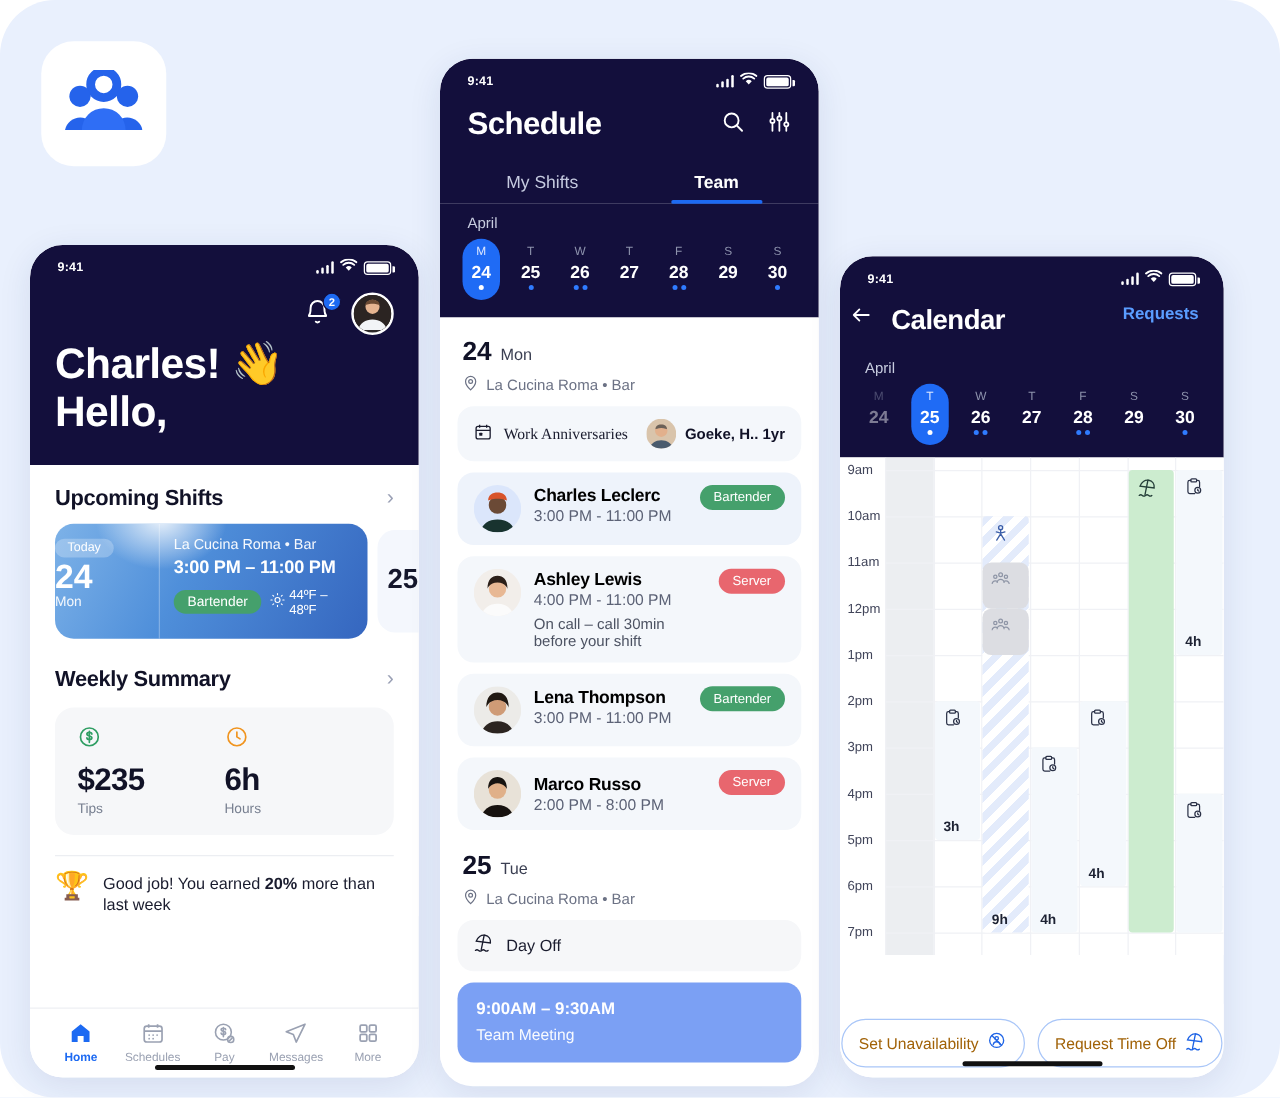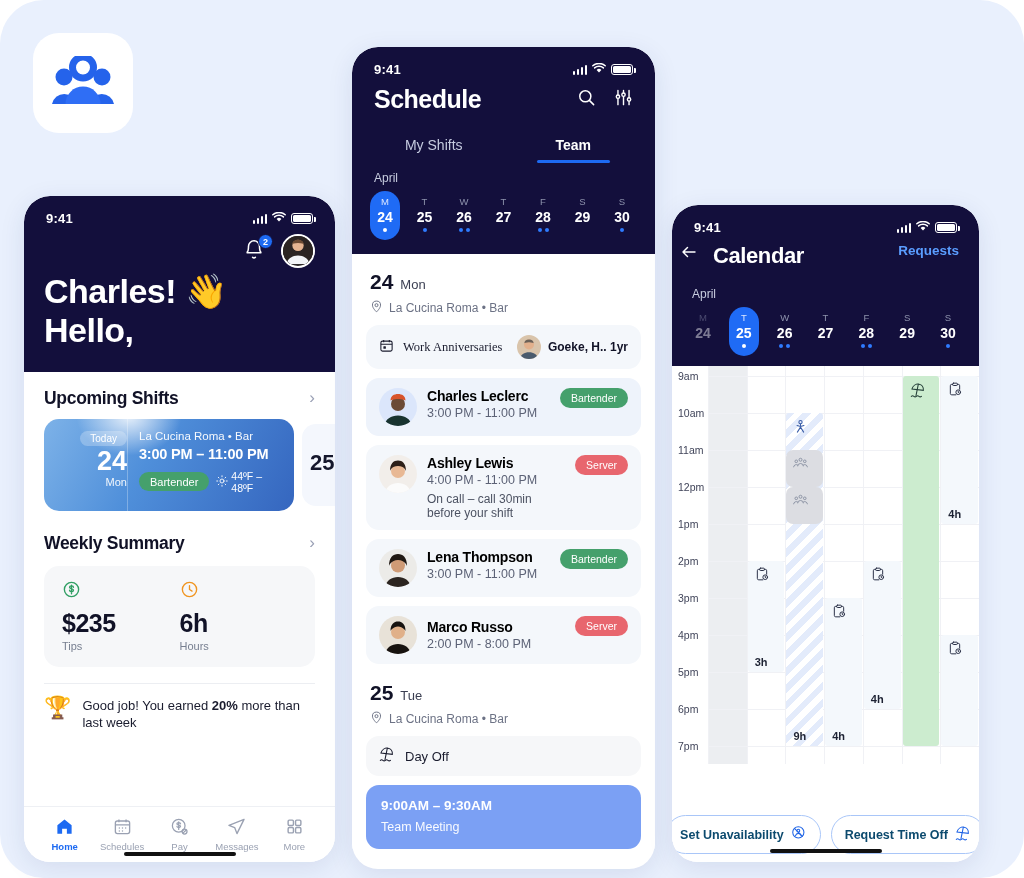--- a/index.html
+++ b/index.html
@@ -29,24 +29,24 @@
 
   
   .phone {
     position: absolute;
     background: #ffffff;
     overflow: hidden;
     box-shadow: 0 6px 26px rgba(30, 50, 110, .10);
   }
   .statusbar {
     height: 30px;
-    display: flex; align-items: flex-end; justify-content: space-between;
+    display: flex; align-items: center; justify-content: space-between;
     padding: 6px 22px 0 22px;
     color: #ffffff;
-    font-size: 13px; font-weight: bold;
+    font-size: 10px; font-weight: bold;
     letter-spacing: .2px;
   }
   .sb-right { display: flex; align-items: center; gap: 5px; }
   .bars { display: flex; align-items: flex-end; gap: 1.5px; height: 10px; }
   .bars i { display: block; width: 2.5px; background: #fff; border-radius: 1px; }
   .bars i:nth-child(1){height:3.5px}.bars i:nth-child(2){height:5.5px}
   .bars i:nth-child(3){height:7.5px}.bars i:nth-child(4){height:10px}
   .batt {
     width: 22px; height: 11px; border: 1.3px solid #fff;
     border-radius: 3px; position: relative;
@@ -98,21 +98,21 @@
     position: absolute; left: 20px; top: 0;
     width: 250px; height: 92px; border-radius: 15px;
     background: linear-gradient(118deg,#7db2e8 0%, #4f8fda 42%, #3566bf 100%);
     display: flex; overflow: hidden;
   }
   .shift-card::before{
     content:"";position:absolute;left:25px;top:-48px;width:120px;height:90px;
     background:radial-gradient(ellipse at center, rgba(255,255,255,.85), rgba(255,255,255,0) 62%);
   }
   .sc-left {
-    width: 84px; padding: 9px 0 0 0; text-align: right; color: #fff;
+    width: 84px; padding: 9px 0 0 0; text-align: left; color: #fff;
     position: relative; z-index: 2;
     border-right: 1px solid rgba(255,255,255,.28);
   }
   .sc-today {
     display: inline-block; background: rgba(255,255,255,.25);
     color: #fff; font-size: 10px; border-radius: 9px; padding: 2px 10px;
   }
   .sc-day { font-size: 27px; font-weight: bold; line-height: 1.1; margin-top: 1px;}
   .sc-dow { font-size: 11px; opacity: .92; }
   .sc-right { flex: 1; padding: 11px 10px 0 11px; color: #fff; position: relative; z-index: 2;}
@@ -243,21 +243,21 @@
   .ev { position: absolute; border-radius: 3px; }
   .ev .evh { position: absolute; bottom: 4px; left: 7px; font-size: 11px; font-weight: bold; color: #1d2233; }
   .ev .evi { position: absolute; top: 6px; left: 7px; }
   .p3-actions {
     position: absolute; left: 0; right: 0; bottom: 0; background: #fff;
     padding: 12px 14px 8px 14px; display: flex; gap: 10px; justify-content: center;
   }
   .pill-btn {
     border: 1.4px solid #a9c6f8; border-radius: 22px;
     padding: 9px 13px; display: flex; align-items: center; gap: 7px;
-    color: #0c4a6e; font-size: 12.5px; font-weight: bold; background: #fff;
+    color: #a16207; font-size: 12.5px; font-weight: normal; background: #fff;
     white-space: nowrap;
     justify-content: space-between;
   }
 </style>
 </head>
 <body>
 
 <div class="stage"></div>
 
 <div class="logo-tile">

